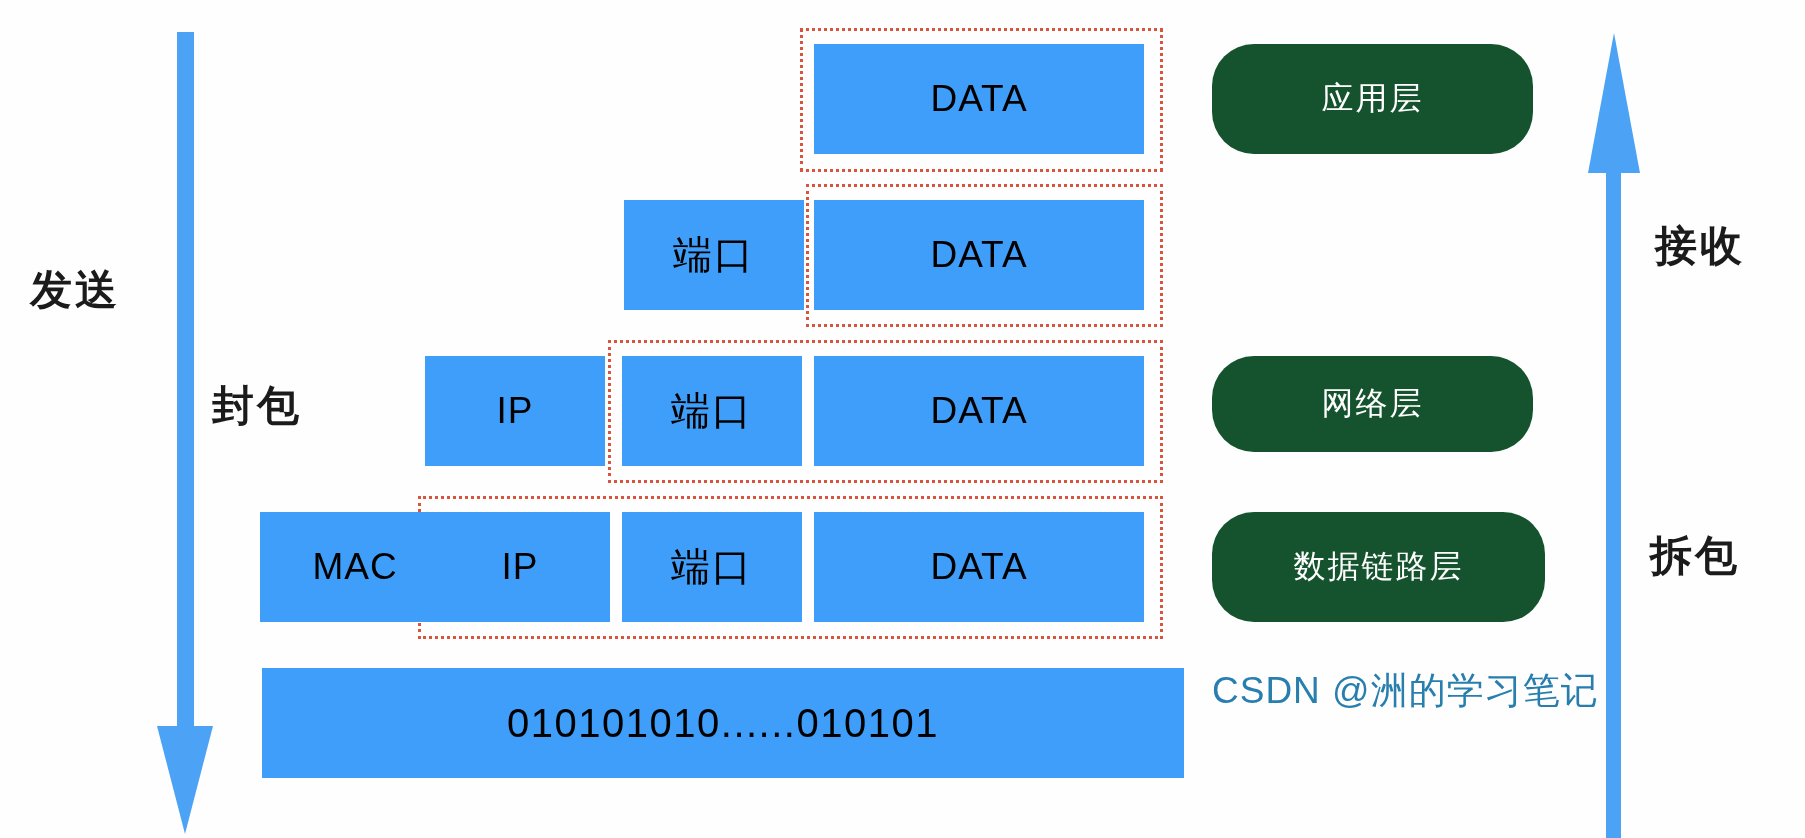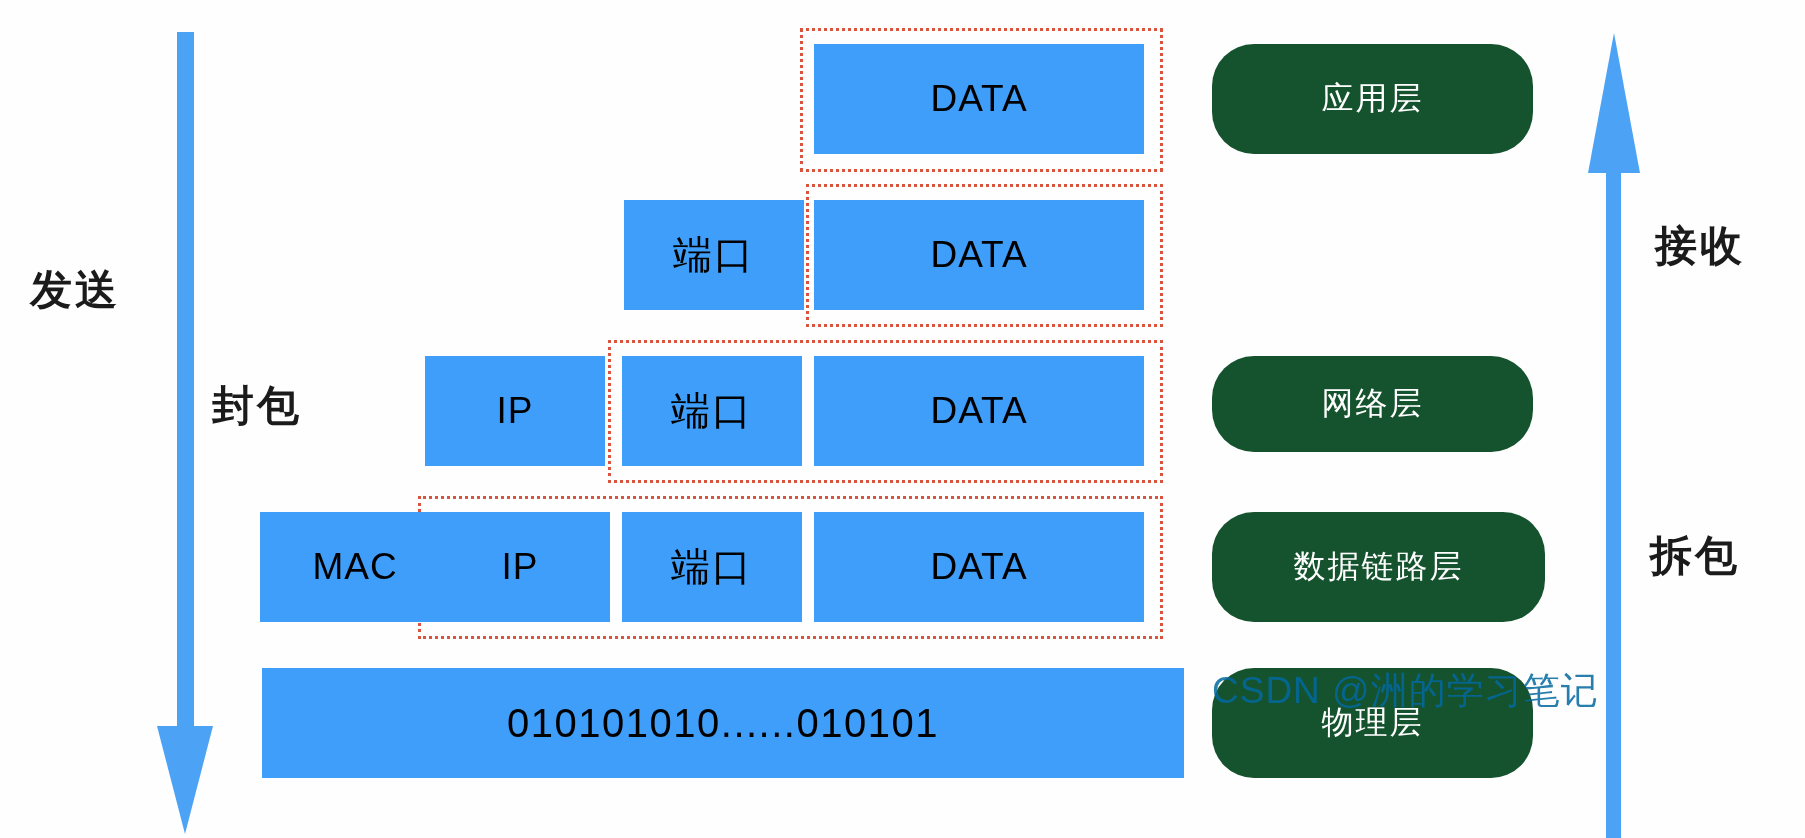--- a/index.html
+++ b/index.html
@@ -136,17 +136,16 @@
   <div class="layer-pill" style="left:1212px; top:356px; width:321px; height:96px;">网络层</div>
 
   <div class="dotted-frame" style="left:418px; top:496px; width:745px; height:143px;"></div>
   <div class="field" style="left:222px; top:512px; width:190px; height:110px;margin-left:38px;">MAC</div>
   <div class="field" style="left:430px; top:512px; width:180px; height:110px;">IP</div>
   <div class="field cjk" style="left:622px; top:512px; width:180px; height:110px;">端口</div>
   <div class="field" style="left:814px; top:512px; width:330px; height:110px;">DATA</div>
   <div class="layer-pill" style="left:1212px; top:512px; width:333px; height:110px;">数据链路层</div>
 
   <div class="field bits" style="left:222px; top:668px; width:922px; height:110px;margin-left:40px;">010101010......010101</div>
-  <div class="layer-pill" style="left:1212px; top:668px; width:321px; height:110px;">物理层</div>
 
   <div class="watermark" style="left:1212px; top:666px;">CSDN @洲的学习笔记</div>
 
 </div>
 
 </body></html>

